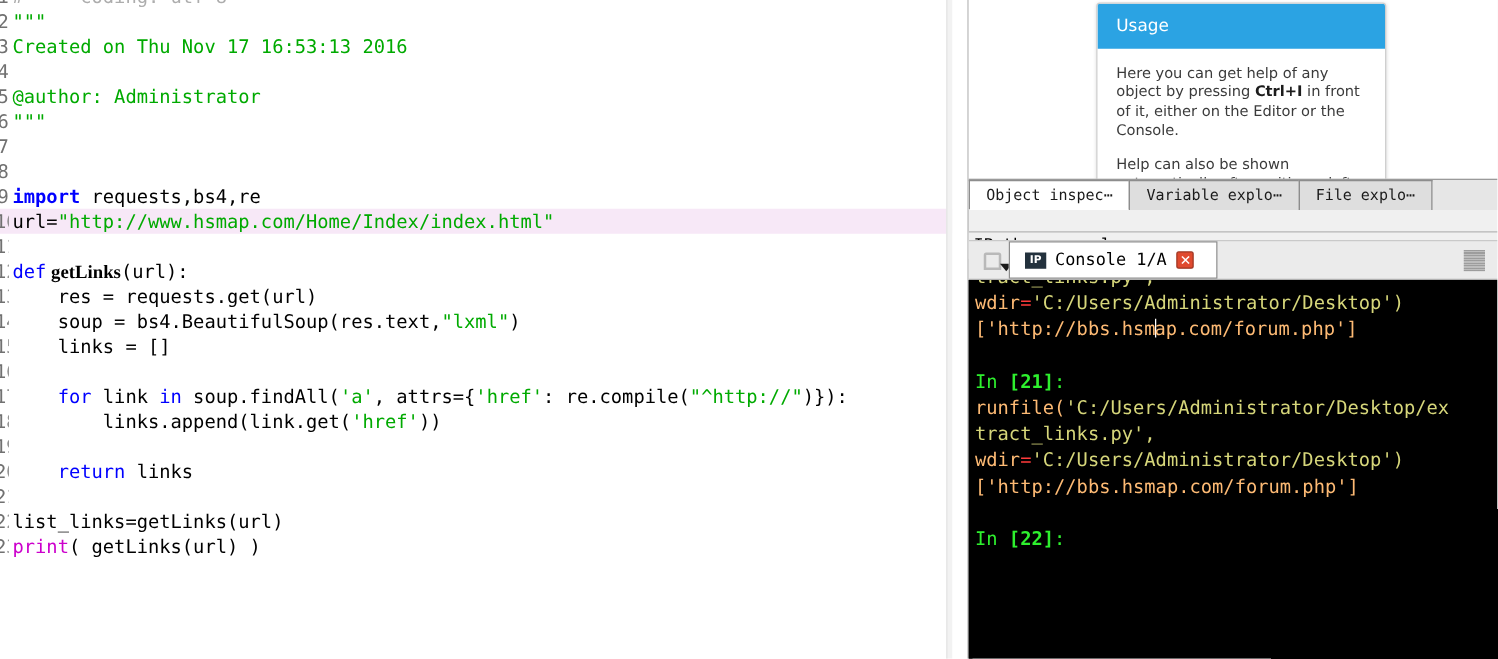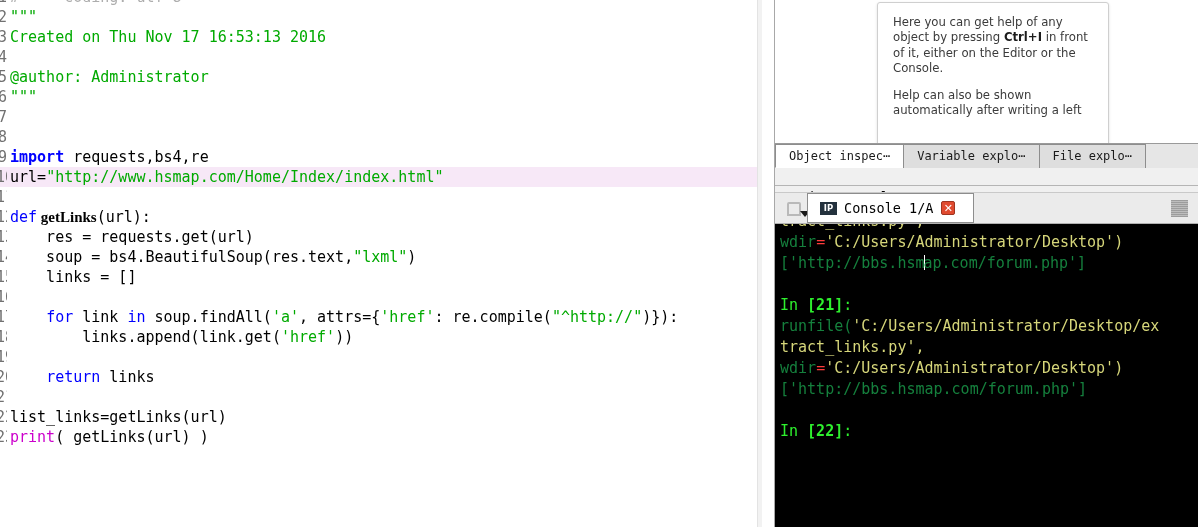--- a/index.html
+++ b/index.html
@@ -180,21 +180,21 @@
     position: absolute; left: 0; top: 224px; width: 423px; height: 303px;
     background: #000000; overflow: hidden;
     padding-left: 5px;
   }
   #console-lines {
     position: relative; margin-top: -13px;
     font-family: "DejaVu Sans Mono", monospace;
     font-size: 15px; line-height: 21px; white-space: pre;
   }
   .c-line { height: 21px; }
-  .c-w   { color: #15803d; }
+  .c-w   { color: #fdba74; }
   .c-str { color: #d6d67a; }
   .c-g   { color: #2ef02e; }
   .c-gb  { color: #2ef02e; font-weight: bold; }
   .c-r   { color: #ff3b3b; }
   .caret-bar {
     display: inline-block; width: 1px; height: 15px;
     background: #ffffff; vertical-align: -2px;
     margin: 0 -1px;
   }
   #console-left-edge {
@@ -211,20 +211,23 @@
     <div id="editor-code"><div class="ln-row"><span class="ln-num">1</span><span class="ln-txt"><span class="tk-com"># -*- coding: utf-8 -*-</span></span></div><div class="ln-row"><span class="ln-num">2</span><span class="ln-txt"><span class="tk-str">"""</span></span></div><div class="ln-row"><span class="ln-num">3</span><span class="ln-txt"><span class="tk-str">Created on Thu Nov 17 16:53:13 2016</span></span></div><div class="ln-row"><span class="ln-num">4</span><span class="ln-txt"><span class="tk-norm"></span></span></div><div class="ln-row"><span class="ln-num">5</span><span class="ln-txt"><span class="tk-str">@author: Administrator</span></span></div><div class="ln-row"><span class="ln-num">6</span><span class="ln-txt"><span class="tk-str">"""</span></span></div><div class="ln-row"><span class="ln-num">7</span><span class="ln-txt"><span class="tk-norm"></span></span></div><div class="ln-row"><span class="ln-num">8</span><span class="ln-txt"><span class="tk-norm"></span></span></div><div class="ln-row"><span class="ln-num">9</span><span class="ln-txt"><span class="tk-kw">import</span><span class="tk-norm"> requests,bs4,re</span></span></div><div class="ln-row current"><span class="ln-num">10</span><span class="ln-txt"><span class="tk-norm">url=</span><span class="tk-str">"http://www.hsmap.com/Home/Index/index.html"</span></span></div><div class="ln-row"><span class="ln-num">11</span><span class="ln-txt"><span class="tk-norm"></span></span></div><div class="ln-row"><span class="ln-num">12</span><span class="ln-txt"><span class="tk-kw2">def</span><span class="tk-def"> getLinks</span><span class="tk-norm">(url):</span></span></div><div class="ln-row"><span class="ln-num">13</span><span class="ln-txt"><span class="tk-norm">    res = requests.get(url)</span></span></div><div class="ln-row"><span class="ln-num">14</span><span class="ln-txt"><span class="tk-norm">    soup = bs4.BeautifulSoup(res.text,</span><span class="tk-str">"lxml"</span><span class="tk-norm">)</span></span></div><div class="ln-row"><span class="ln-num">15</span><span class="ln-txt"><span class="tk-norm">    links = []</span></span></div><div class="ln-row"><span class="ln-num">16</span><span class="ln-txt"><span class="tk-norm"></span></span></div><div class="ln-row"><span class="ln-num">17</span><span class="ln-txt"><span class="tk-norm">    </span><span class="tk-kw2">for</span><span class="tk-norm"> link </span><span class="tk-kw2">in</span><span class="tk-norm"> soup.findAll(</span><span class="tk-str">'a'</span><span class="tk-norm">, attrs={</span><span class="tk-str">'href'</span><span class="tk-norm">: re.compile(</span><span class="tk-str">"^http://"</span><span class="tk-norm">)}):</span></span></div><div class="ln-row"><span class="ln-num">18</span><span class="ln-txt"><span class="tk-norm">        links.append(link.get(</span><span class="tk-str">'href'</span><span class="tk-norm">))</span></span></div><div class="ln-row"><span class="ln-num">19</span><span class="ln-txt"><span class="tk-norm"></span></span></div><div class="ln-row"><span class="ln-num">20</span><span class="ln-txt"><span class="tk-norm">    </span><span class="tk-kw2">return</span><span class="tk-norm"> links</span></span></div><div class="ln-row"><span class="ln-num">21</span><span class="ln-txt"><span class="tk-norm"></span></span></div><div class="ln-row"><span class="ln-num">22</span><span class="ln-txt"><span class="tk-norm">list_links=getLinks(url)</span></span></div><div class="ln-row"><span class="ln-num">23</span><span class="ln-txt"><span class="tk-fn">print</span><span class="tk-norm">( getLinks(url) )</span></span></div></div>
   </div>
   <div id="editor-gutter-right"></div>
   <div id="editor-vsep"></div>
   <div id="editor-vsep-line"></div>
 
   <div id="right-pane">
 
     <div id="inspector-area">
       <div id="usage-popup">
+        <div id="usage-header">
+          <span id="usage-title">Usage</span>
+        </div>
         <div id="usage-body">
           <p class="usage-p"><span>Here you can get help of any object by pressing </span><b>Ctrl+I</b><span> in front of it, either on the Editor or the Console.</span></p>
           <p class="usage-p">Help can also be shown automatically after writing a left</p>
         </div>
       </div>
     </div>
 
     <div id="tabstrip">
         <div class="tab active">Object inspec⋯</div>
         <div class="tab inactive">Variable explo⋯</div>

